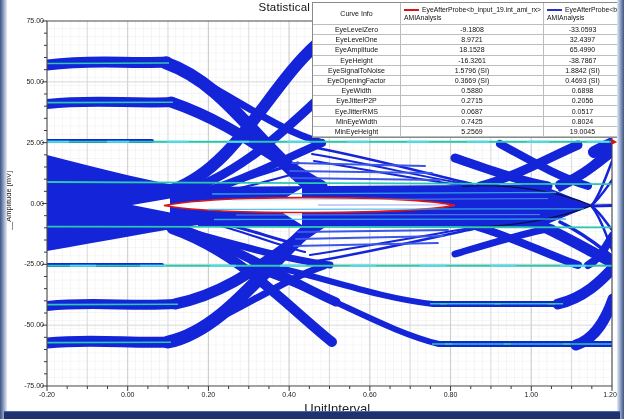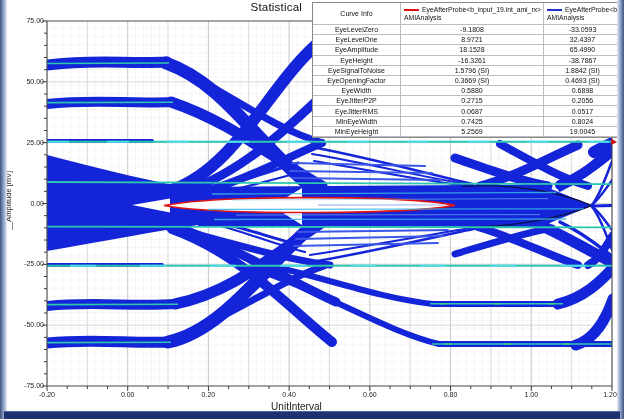--- a/index.html
+++ b/index.html
@@ -6,36 +6,36 @@
   #stage{position:relative;width:624px;height:419px;background:#fff;overflow:hidden;}
 
   
   .edge-left{position:absolute;left:0;top:0;width:7px;height:419px;
     background:linear-gradient(to right,#41537c,#8ba0c6,#e6ebf4);}
   .edge-right{position:absolute;right:0;top:0;width:7px;height:419px;
     background:linear-gradient(to left,#41537c,#8ba0c6,#e6ebf4);}
   .bottom-bar{position:absolute;left:4px;top:411px;width:616px;height:8px;
     background:#1e3270;border-top:1px solid #4a66b0;}
 
-  .plot-title{position:absolute;top:1px;right:322px;font-size:11.5px;color:#111;
+  .plot-title{position:absolute;top:1px;right:314px;font-size:11.5px;color:#111;
     letter-spacing:.2px;white-space:nowrap;}
 
   svg{position:absolute;left:0;top:0;}
   .tb{stroke:#1424d8;fill:none;stroke-linecap:round;}
   .tb3{stroke:#3a57e8;fill:none;stroke-linecap:round;}
   .teal{stroke:#2bc7b0;fill:none;}
   .teal2{stroke:#4fdbe8;fill:none;}
 
   .tick-label{position:absolute;font-size:7px;color:#222;line-height:8px;}
   .ylab{width:30px;text-align:right;}
   .xlab{width:34px;text-align:center;}
   .y-title{position:absolute;left:-27px;top:196px;width:70px;text-align:center;
     font-size:7.5px;color:#222;transform:rotate(-90deg);transform-origin:center;}
-  .x-title{position:absolute;left:260px;top:401px;width:140px;text-align:left;
-    font-size:10px;color:#222;}
+  .x-title{position:absolute;left:260px;top:401px;width:140px;text-align:center;
+    font-size:13px;color:#222;}
 
   
   .cinfo{position:absolute;left:312px;top:2px;width:310px;height:136px;
     background:#fff;border:1px solid #8a8a8a;box-sizing:border-box;
     display:grid;grid-template-columns:88px 143px 1fr;
     grid-template-rows:22px repeat(11,1fr);font-size:7px;color:#111;}
   .cell{border-right:1px solid #bdbdbd;border-bottom:1px solid #bdbdbd;
     display:flex;align-items:center;justify-content:center;overflow:hidden;
     white-space:nowrap;box-sizing:border-box;}
   .cell:nth-child(3n){border-right:none;}

